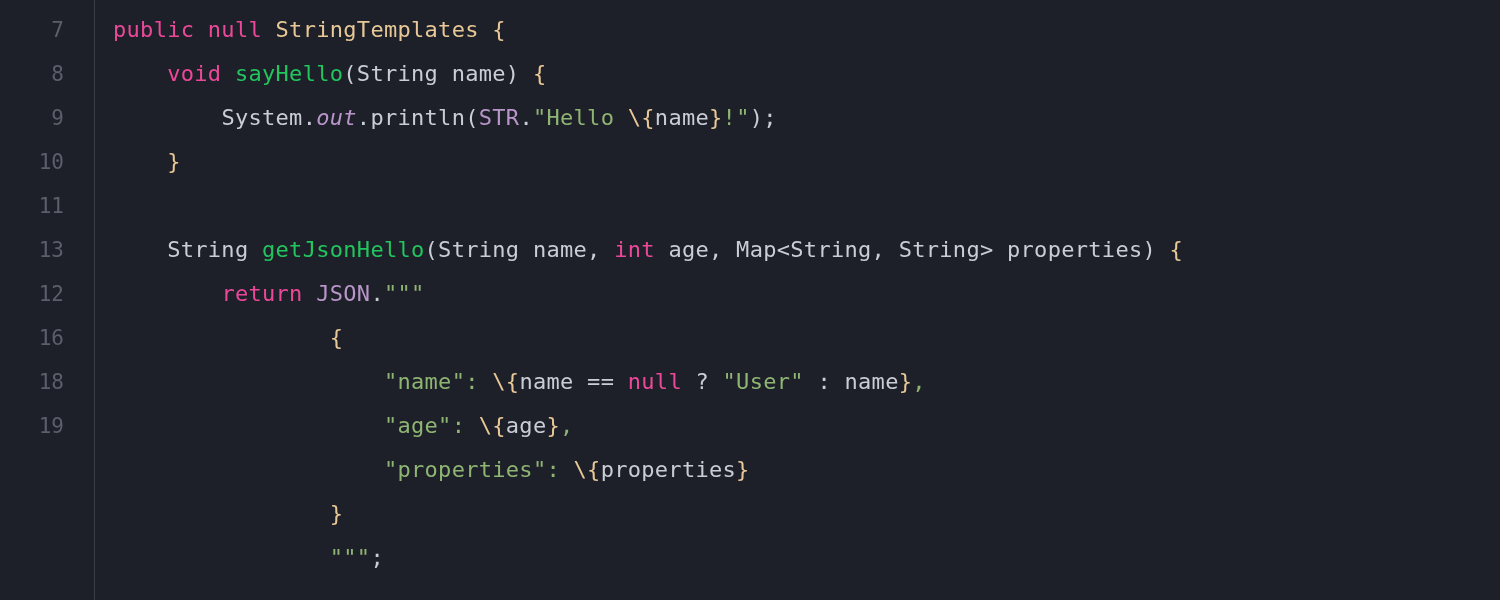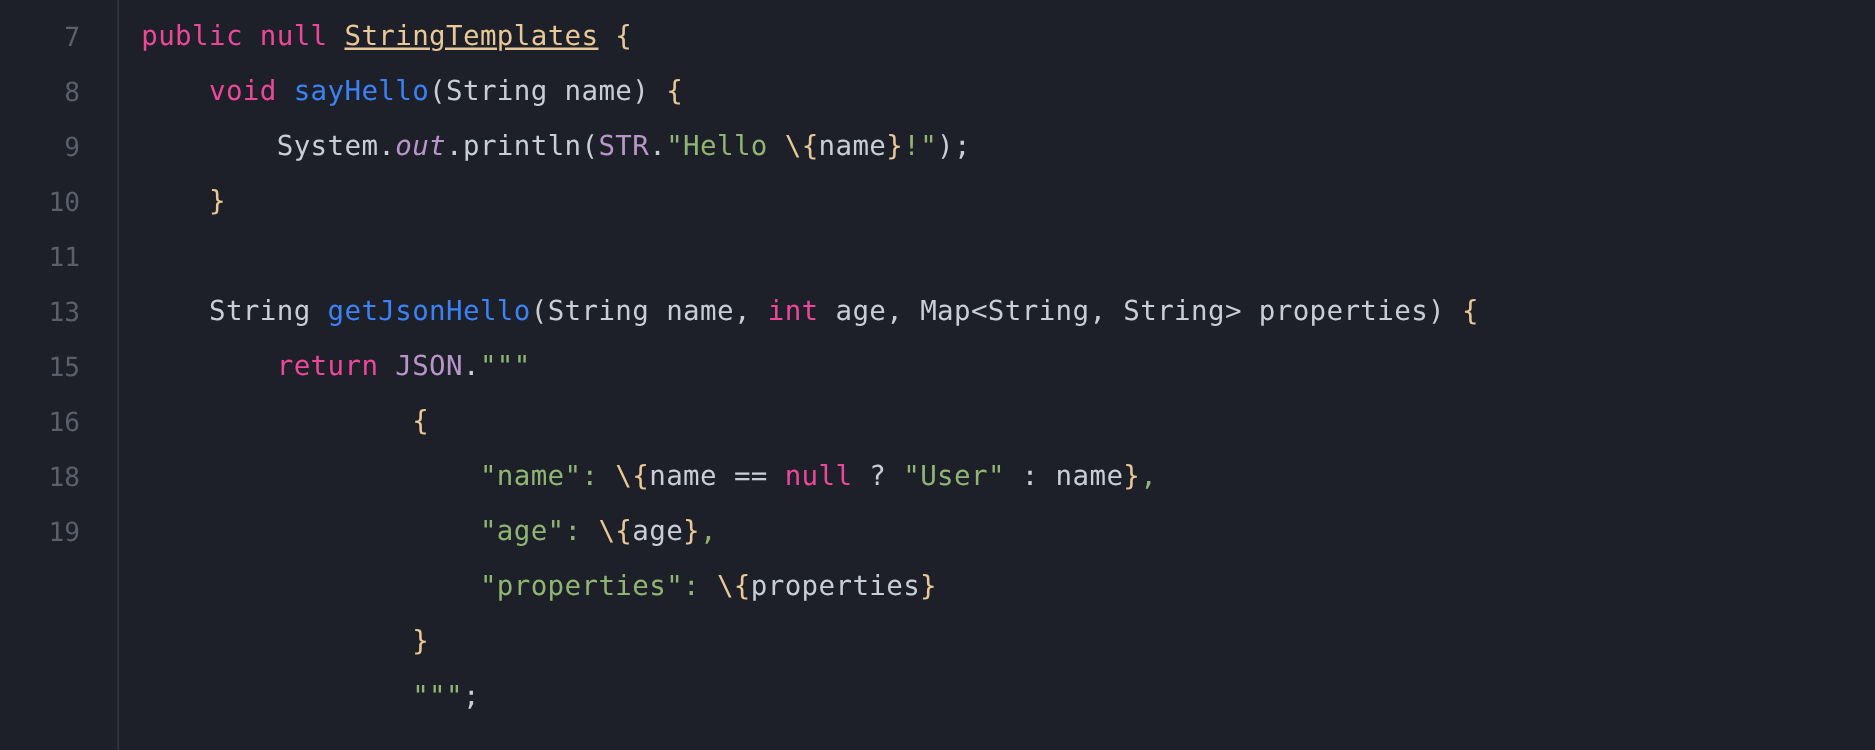--- a/index.html
+++ b/index.html
@@ -41,41 +41,41 @@
       padding-left: 18px;
     }
     .code-line {
       height: 44px;
       line-height: 44px;
       white-space: pre;
       color: #c9cdd6;
       letter-spacing: 0.3px;
     }
     .tok-keyword { color: #ec4899; }
-    .tok-class { color: #e8c896; text-decoration: underline; }
-    .tok-method { color: #3b82f6; }
+    .tok-class { color: #e8c896; }
+    .tok-method { color: #22c55e; }
     .tok-field { color: #b896c9; font-style: italic; }
     .tok-static { color: #b896c9; }
     .tok-string { color: #8fb573; }
     .tok-paren { color: #c9cdd6; }
     .tok-brace { color: #e8c896; }
     .tok-default { color: #c9cdd6; }
   </style>
 </head>
 <body>
 
 <div class="editor">
   <div class="gutter">
       <div class="line-number">7</div>
       <div class="line-number">8</div>
       <div class="line-number">9</div>
       <div class="line-number">10</div>
       <div class="line-number">11</div>
       <div class="line-number">13</div>
-      <div class="line-number">15</div>
+      <div class="line-number">12</div>
       <div class="line-number">16</div>
       <div class="line-number">18</div>
       <div class="line-number">19</div>
     </div>
   <div class="code-area">
       <div class="code-line"><span></span><span class="tok-keyword">public</span><span> </span><span class="tok-keyword">null</span><span> </span><span class="tok-class">StringTemplates</span><span> </span><span class="tok-brace">{</span></div>
       <div class="code-line"><span>    </span><span class="tok-keyword">void</span><span> </span><span class="tok-method">sayHello</span><span class="tok-paren">(</span><span class="tok-default">String name</span><span class="tok-paren">)</span><span> </span><span class="tok-brace">{</span></div>
       <div class="code-line"><span>        </span><span class="tok-default">System.</span><span class="tok-field">out</span><span class="tok-default">.println(</span><span class="tok-static">STR</span><span class="tok-default">.</span><span class="tok-string">"Hello </span><span class="tok-brace">\{</span><span class="tok-default">name</span><span class="tok-brace">}</span><span class="tok-string">!"</span><span class="tok-default">);</span></div>
       <div class="code-line"><span>    </span><span class="tok-brace">}</span></div>
       <div class="code-line"><span></span></div>

